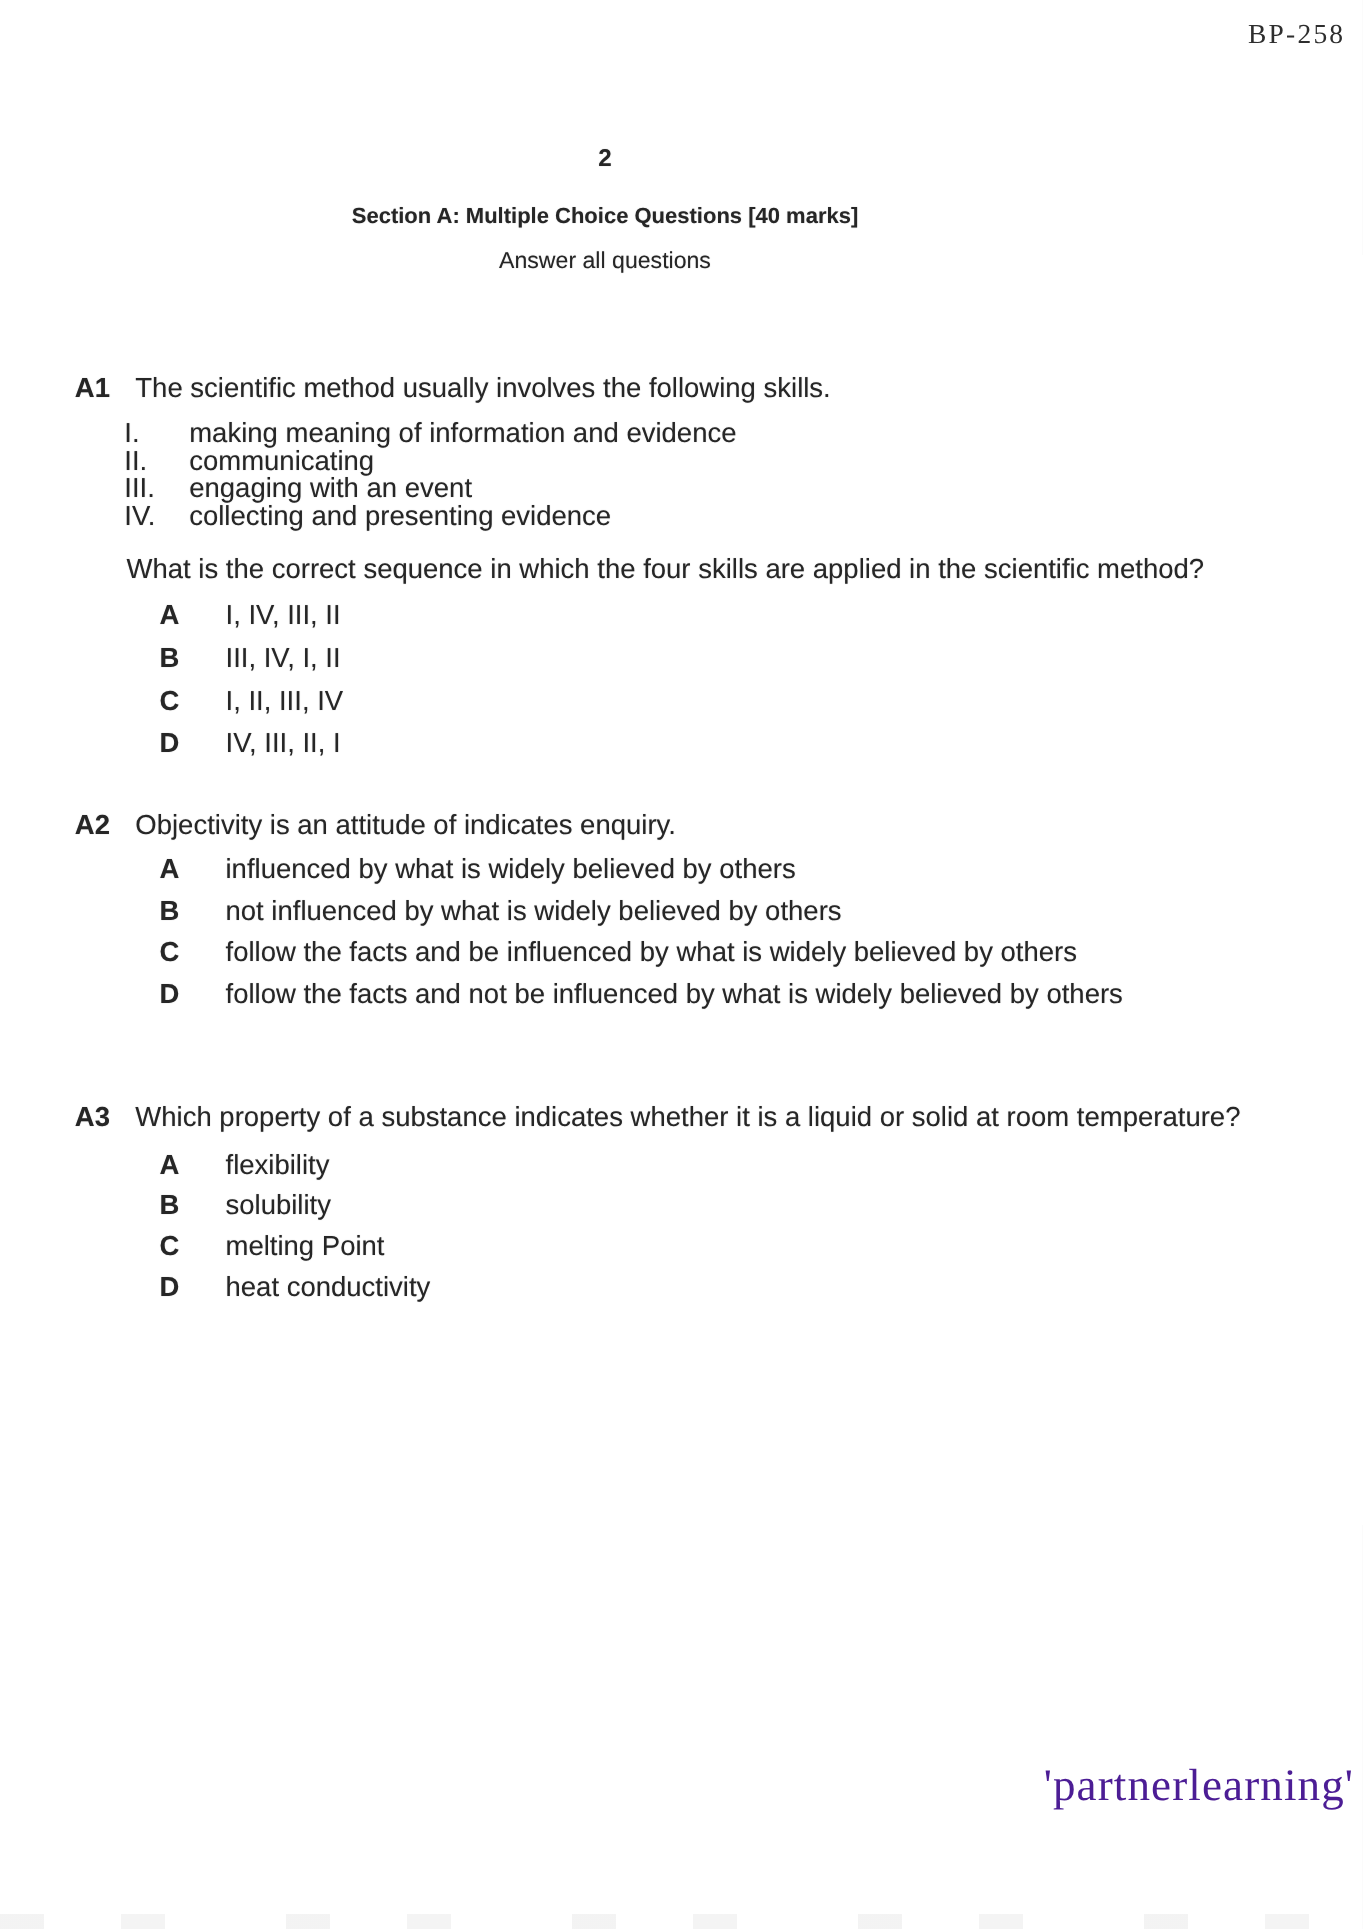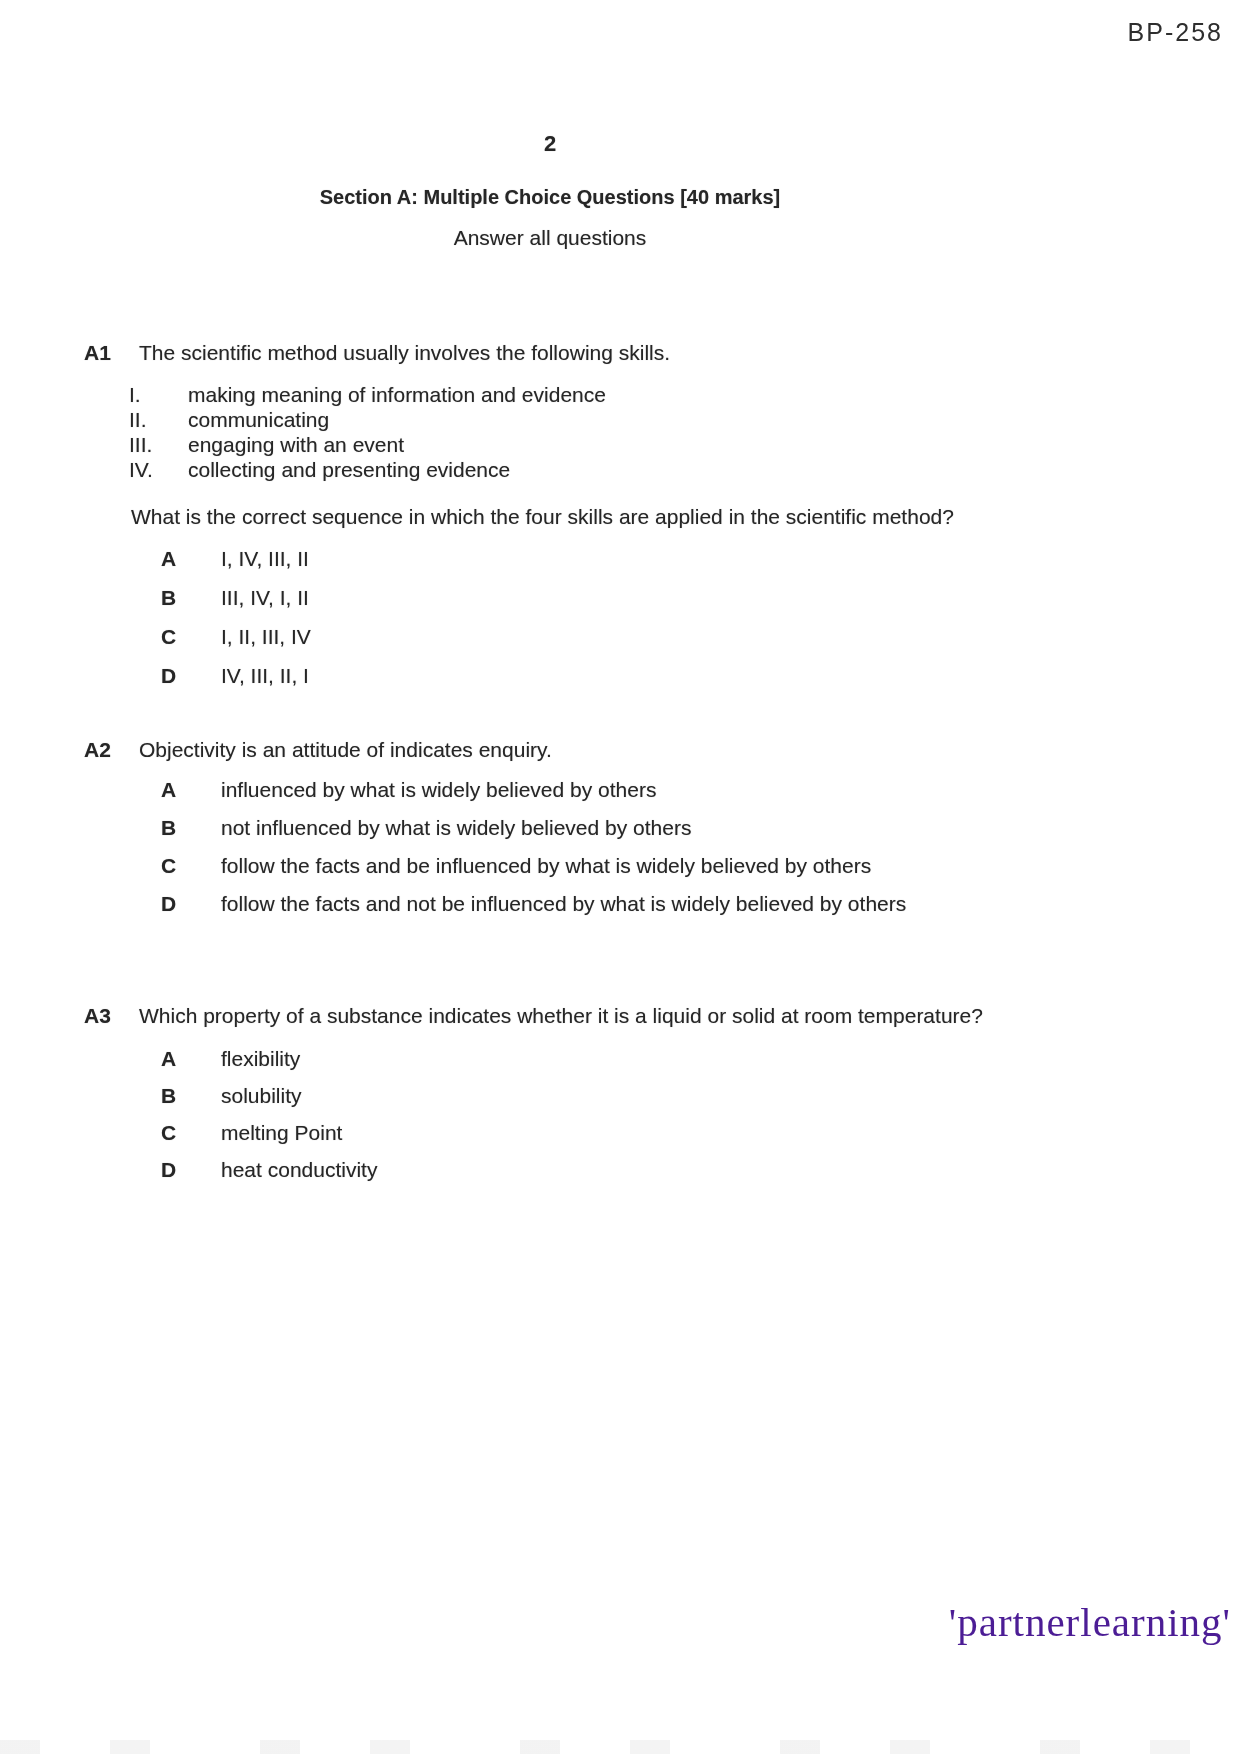--- a/index.html
+++ b/index.html
@@ -21,33 +21,33 @@
         rgba(190,190,190,.18) 0 40px,
         rgba(255,255,255,0) 40px 110px,
         rgba(205,205,205,.22) 110px 150px,
         rgba(255,255,255,0) 150px 260px);
     pointer-events:none;
   }
 
   .doc-code{
     position:absolute;top:18px;right:16px;
     font-size:25px;letter-spacing:2px;color:#2e2e2e;
-    font-family:Liberation Sans, sans-serif;
+    font-family:Liberation Serif, serif;
     text-align:center;
   }
 
   .header{
     position:absolute;left:0;top:0;width:1100px;text-align:center;
   }
   .page-number{position:absolute;top:131px;width:100%;font-weight:bold;font-size:22px;}
   .section-title{position:absolute;top:186px;width:100%;font-weight:bold;font-size:20px;}
   .instruction{position:absolute;top:226px;width:100%;font-size:21px;}
   .instruction b{font-weight:normal;}
 
-  .question{position:absolute;left:16px;width:1200px;font-size:21px;line-height:26px;}
+  .question{position:absolute;left:0;width:1200px;font-size:25px;line-height:26px;}
   .q-line{display:flex;}
   .q-id{flex:0 0 55px;padding-left:68px;font-weight:bold;}
   .q-text{flex:1;}
 
   .roman-list{margin-top:16px;}
   .roman-row{display:flex;line-height:25px;}
   .numeral{flex:0 0 30px;margin-left:113px;text-align:left;}
   .item-text{margin-left:29px;}
 
   .q-cont{margin-top:22px;margin-left:115px;}

